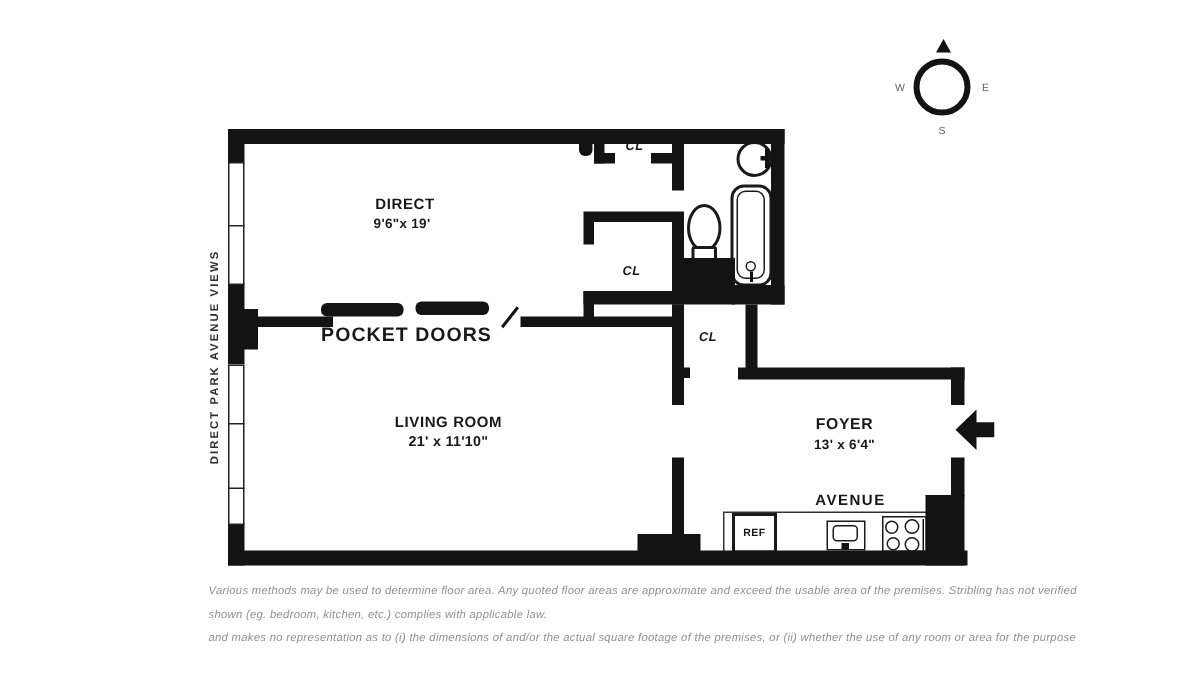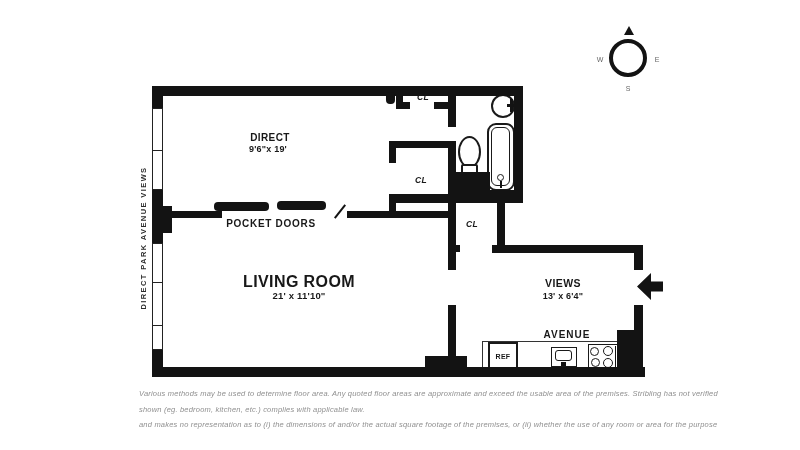--- a/index.html
+++ b/index.html
@@ -106,29 +106,29 @@
 
   <svg style="position:absolute;left:637px;top:271px;" width="26" height="31" viewBox="0 0 26 31">
     <polygon points="0,15.5 14,2 14,10.5 26,10.5 26,20.5 14,20.5 14,29" fill="#131313"></polygon>
   </svg>
 
   <div class="sidenote">DIRECT PARK AVENUE VIEWS</div>
 
   <div class="lbl" style="left:270px;top:137px;">DIRECT</div>
   <div class="lbl dim" style="left:268px;top:149px;">9'6"x 19'</div>
 
-  <div class="lbl" style="left:299px;top:282px;font-size:16px;">LIVING ROOM</div>
+  <div class="lbl" style="left:299px;top:282px;font-size:10px;">LIVING ROOM</div>
   <div class="lbl dim" style="left:299px;top:295px;font-size:9.5px;">21' x 11'10"</div>
 
-  <div class="lbl" style="left:563px;top:283px;font-size:10.5px;">VIEWS</div>
+  <div class="lbl" style="left:563px;top:283px;font-size:10.5px;">FOYER</div>
   <div class="lbl dim" style="left:563px;top:296px;">13' x 6'4"</div>
 
   <div class="lbl" style="left:567px;top:334px;letter-spacing:1px;">AVENUE</div>
 
-  <div class="lbl" style="left:271px;top:223px;font-size:10px;letter-spacing:.7px;">POCKET DOORS</div>
+  <div class="lbl" style="left:271px;top:223px;font-size:13px;letter-spacing:.7px;">POCKET DOORS</div>
 
   <div class="lbl cl" style="left:423px;top:97px;">CL</div>
   <div class="lbl cl" style="left:421px;top:180px;">CL</div>
   <div class="lbl cl" style="left:472px;top:224px;">CL</div>
 
   <div class="disc">
     <div>Various methods may be used to determine floor area. Any quoted floor areas are approximate and exceed the usable area of the premises. Stribling has not verified</div>
     <div>shown (eg. bedroom, kitchen, etc.) complies with applicable law.</div>
     <div>and makes no representation as to (i) the dimensions of and/or the actual square footage of the premises, or (ii) whether the use of any room or area for the purpose</div>
   </div>

